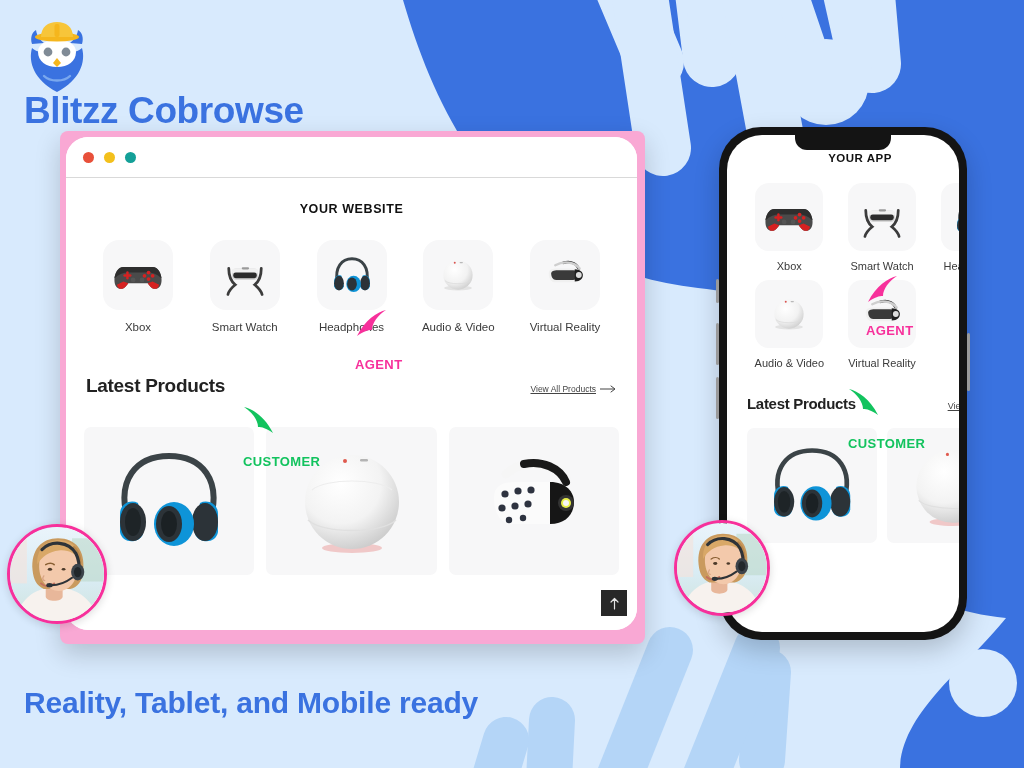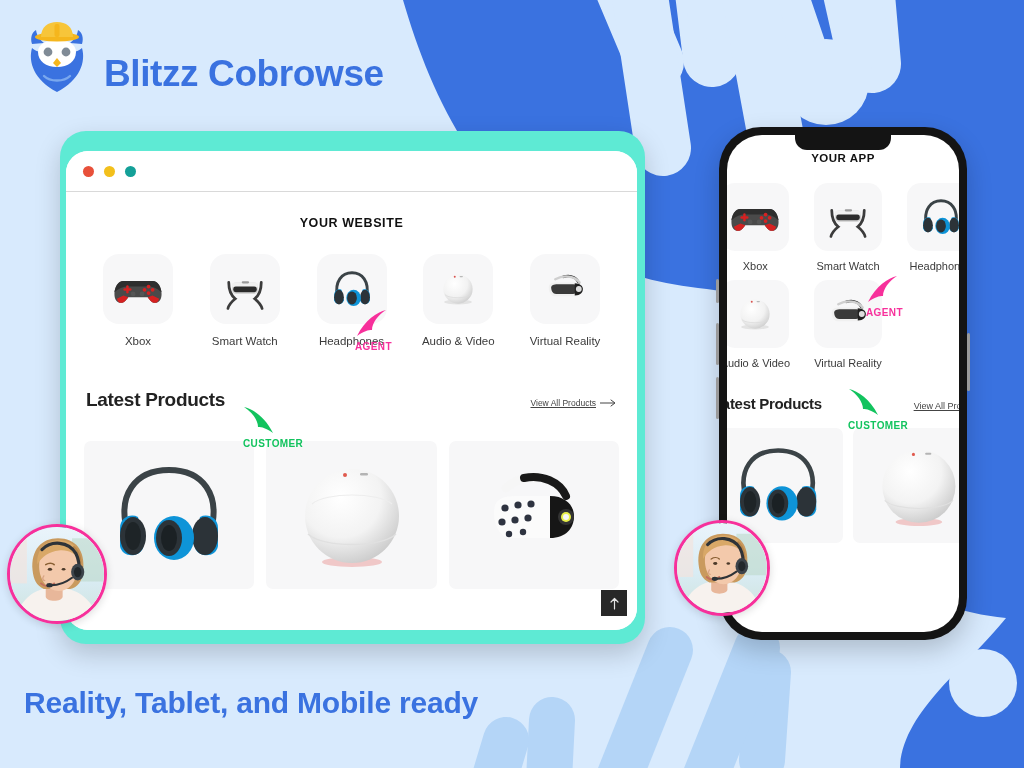--- a/index.html
+++ b/index.html
@@ -10,41 +10,41 @@
     background: #d8eafd;
     position: relative;
   }
 
   
   #bg { position: absolute; inset: 0; width: 1024px; height: 768px; }
 
   
   .header {
     position: absolute; left: 24px; top: 22px;
-    display: flex; align-items: flex-end; gap: 14px; z-index: 30;
+    display: flex; align-items: flex-start; z-index: 30; flex-direction: column;
   }
   .logo-owl { width: 66px; height: 70px; display: block; }
   .brand-title {
     font-size: 37px; font-weight: 700; color: #3a72e0;
     letter-spacing: -0.4px; line-height: 1;
   }
 
   
   .tagline {
     position: absolute; left: 24px; top: 686px;
     font-size: 30px; font-weight: 700; color: #3a72e0;
     letter-spacing: -0.2px; z-index: 30;
   }
 
   
   .browser {
     position: absolute; left: 60px; top: 131px;
     width: 585px; height: 513px;
-    background: #5eead4; border-radius: 26px;
-    padding: 20px 8px 14px 6px;
+    background: #f9a8d4; border-radius: 8px;
+    padding: 6px 8px 14px 6px;
     box-shadow: 0 10px 26px rgba(0,0,0,.18);
     z-index: 20;
   }
   .browser-inner {
     width: 100%; height: 100%;
     background: #fff; border-radius: 22px;
     overflow: hidden; position: relative;
     display: flex; flex-direction: column;
   }
   .browser-bar {
@@ -110,21 +110,21 @@
   
   .phone {
     position: absolute; left: 719px; top: 127px;
     width: 248px; height: 513px;
     background: #141414; border-radius: 42px;
     padding: 8px; box-shadow: 0 10px 26px rgba(0,0,0,.2);
     z-index: 20;
   }
   .phone-inner {
     width: 100%; height: 100%; background: #fff;
-    border-radius: 35px; overflow: hidden; position: relative;
+    border-radius: 35px; overflow: hidden; position: relative; padding-left: 34px;
   }
   .notch {
     position: absolute; left: 50%; top: -2px; transform: translateX(-50%);
     width: 96px; height: 17px; background: #141414; border-radius: 0 0 12px 12px;
   }
   .phone-btn {
     position: absolute; left: -3px; width: 3px; background: #9a9a9a;
     border-radius: 2px;
   }
   .pb1 { top: 152px; height: 24px; }
@@ -168,22 +168,22 @@
   .app-prod-card {
     flex: 1 1 0; height: 115px; background: #f7f7f8; border-radius: 7px;
     display: flex; align-items: center; justify-content: center;
   }
   .app-prod-card svg { width: 105px; height: 95px; }
 
   
   .cursor { position: absolute; z-index: 40; }
   .cursor svg { display: block; }
   .cursor-label {
-    font-size: 10px; font-weight: 700; letter-spacing: .4px;
-    text-align: center; margin-top: 1px; white-space: nowrap;
+    font-size: 13px; font-weight: 700; letter-spacing: .4px;
+    text-align: center; margin-top: 17px; white-space: nowrap;
   }
   .c-agent .cursor-label { color: #f7309b; }
   .c-cust .cursor-label { color: #12c35e; }
 
   #cur-agent-desk { left: 355px; top: 306px; }
   #cur-cust-desk  { left: 243px; top: 403px; }
   #cur-agent-mob  { left: 866px; top: 272px; }
   #cur-cust-mob   { left: 848px; top: 385px; }
 
   

